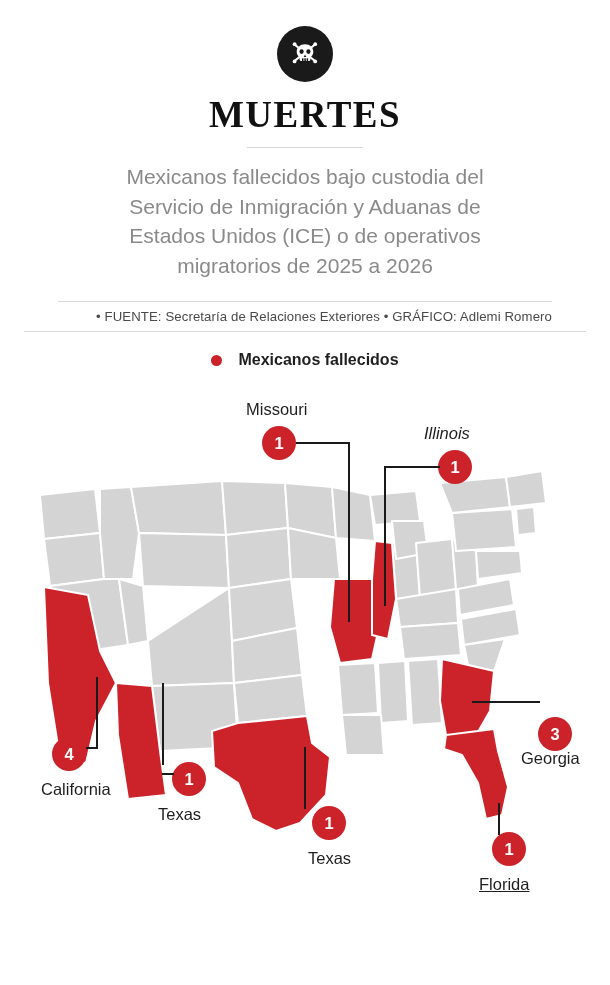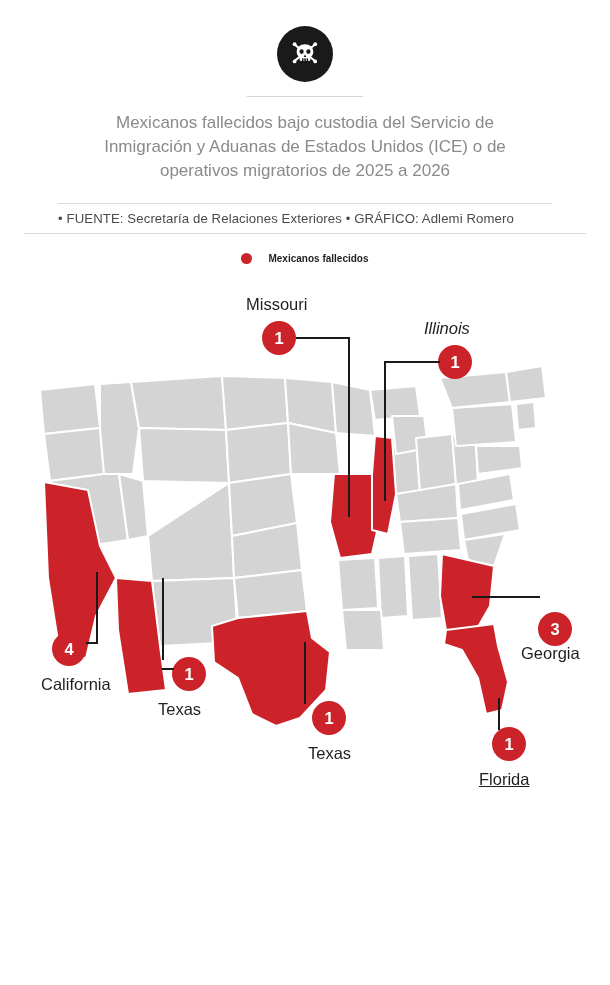--- a/index.html
+++ b/index.html
@@ -40,55 +40,55 @@
     margin: 0 0 6px 0;
     line-height: 1.05;
   }
   .title-rule {
     width: 116px;
     height: 1px;
     background: #d6d6d6;
     margin: 12px auto 14px auto;
   }
   .subtitle {
-    font-size: 17px;
+    font-size: 21px;
     line-height: 1.42;
     color: #8a8a8a;
     font-weight: 400;
     max-width: 420px;
     margin: 0 auto;
   }
 
   .src-rule-top {
     margin: 20px 58px 0 58px;
     height: 1px;
     background: #d9d9d9;
   }
   .source {
     margin: 0 58px;
     padding: 7px 0 7px 0;
     font-size: 13.2px;
     color: #4a4a4a;
-    text-align: left;
+    text-align: right;
     letter-spacing: .1px;
   }
   .src-rule-bot {
     margin: 0 24px;
     height: 1px;
     background: #d9d9d9;
   }
 
   
   .legend {
     display: flex;
     align-items: center;
     justify-content: center;
     gap: 16px;
     margin-top: 19px;
-    font-size: 10px;
+    font-size: 16px;
     font-weight: bold;
     color: #1f1f1f;
   }
   .legend-dot {
     width: 11px;
     height: 11px;
     border-radius: 50%;
     background: #cc2229;
     display: inline-block;
   }
@@ -153,20 +153,21 @@
         <ellipse cx="13.6" cy="14.6" rx="2.1" ry="2.4"></ellipse>
         <ellipse cx="20.4" cy="14.6" rx="2.1" ry="2.4"></ellipse>
         <path d="M17 17.6l-1.3 2.5h2.6z"></path>
         <rect x="14.0" y="21.3" width="1.5" height="3.1"></rect>
         <rect x="16.3" y="21.3" width="1.5" height="3.1"></rect>
         <rect x="18.6" y="21.3" width="1.5" height="3.1"></rect>
       </g>
     </svg>
   </div>
 
+  <h1 class="title">MUERTES</h1>
   <div class="title-rule"></div>
   <p class="subtitle">Mexicanos fallecidos bajo custodia del Servicio de Inmigración y Aduanas de Estados Unidos (ICE) o de operativos migratorios de 2025 a 2026</p>
 </div>
 
 <div class="src-rule-top"></div>
 <div class="source">• FUENTE: Secretaría de Relaciones Exteriores  • GRÁFICO: Adlemi Romero</div>
 <div class="src-rule-bot"></div>
 
 <div class="legend">
   <span class="legend-dot"></span>

